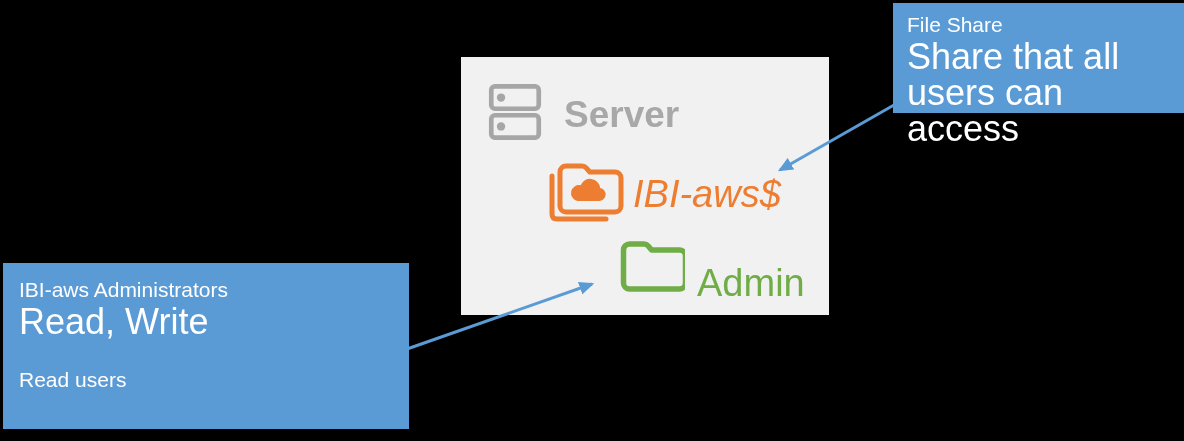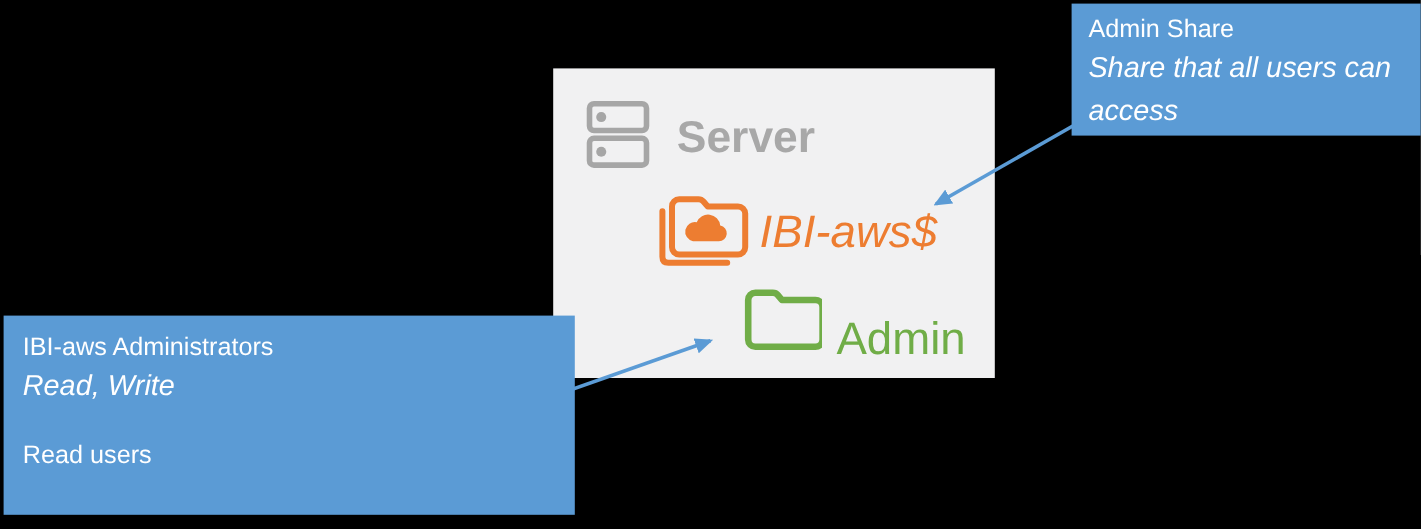--- a/index.html
+++ b/index.html
@@ -46,25 +46,25 @@
     color: var(--text-white);
     box-sizing: border-box;
   }
   .callout-file-share {
     left: 893px; top: 3px;
     width: 291px; height: 110px;
     padding: 8px 14px;
   }
   .callout-permissions {
     left: 3px; top: 263px;
-    width: 476px; height: 166px;
+    width: 406px; height: 166px;
     padding: 13px 16px;
   }
   .co-small { font-size: 21px; line-height: 28px; }
-  .co-large { font-size: 24px; line-height: 36px; font-style: italic; }
+  .co-large { font-size: 36px; line-height: 36px; }
   .co-spacer { height: 26px; }
 
   .arrow-layer {
     position: absolute; left: 0; top: 0;
     width: 1184px; height: 441px;
     pointer-events: none;
   }
 
   
   .st-gray   { stroke: var(--icon-gray);  fill: none; stroke-width: 5;   stroke-linejoin: round; stroke-linecap: round; }
@@ -106,21 +106,21 @@
     <defs>
       <marker id="ah" markerWidth="5" markerHeight="4.4" refX="4.2" refY="2.2" orient="auto">
         <path class="arrow-head" d="M0,0 L5,2.2 L0,4.4 z"></path>
       </marker>
     </defs>
     <line class="arrow-line" x1="894" y1="105" x2="780" y2="170" marker-end="url(#ah)"></line>
     <line class="arrow-line" x1="407" y1="349" x2="592" y2="284" marker-end="url(#ah)"></line>
   </svg>
 
   <div class="callout callout-file-share">
-    <div class="co-small">Admin Share</div>
+    <div class="co-small">File Share</div>
     <div class="co-large">Share that all users can access</div>
   </div>
 
   <div class="callout callout-permissions">
     <div class="co-small">IBI-aws Administrators</div>
     <div class="co-large">Read, Write</div>
     <div class="co-spacer"></div>
     <div class="co-small">Read users</div>
   </div>
 

